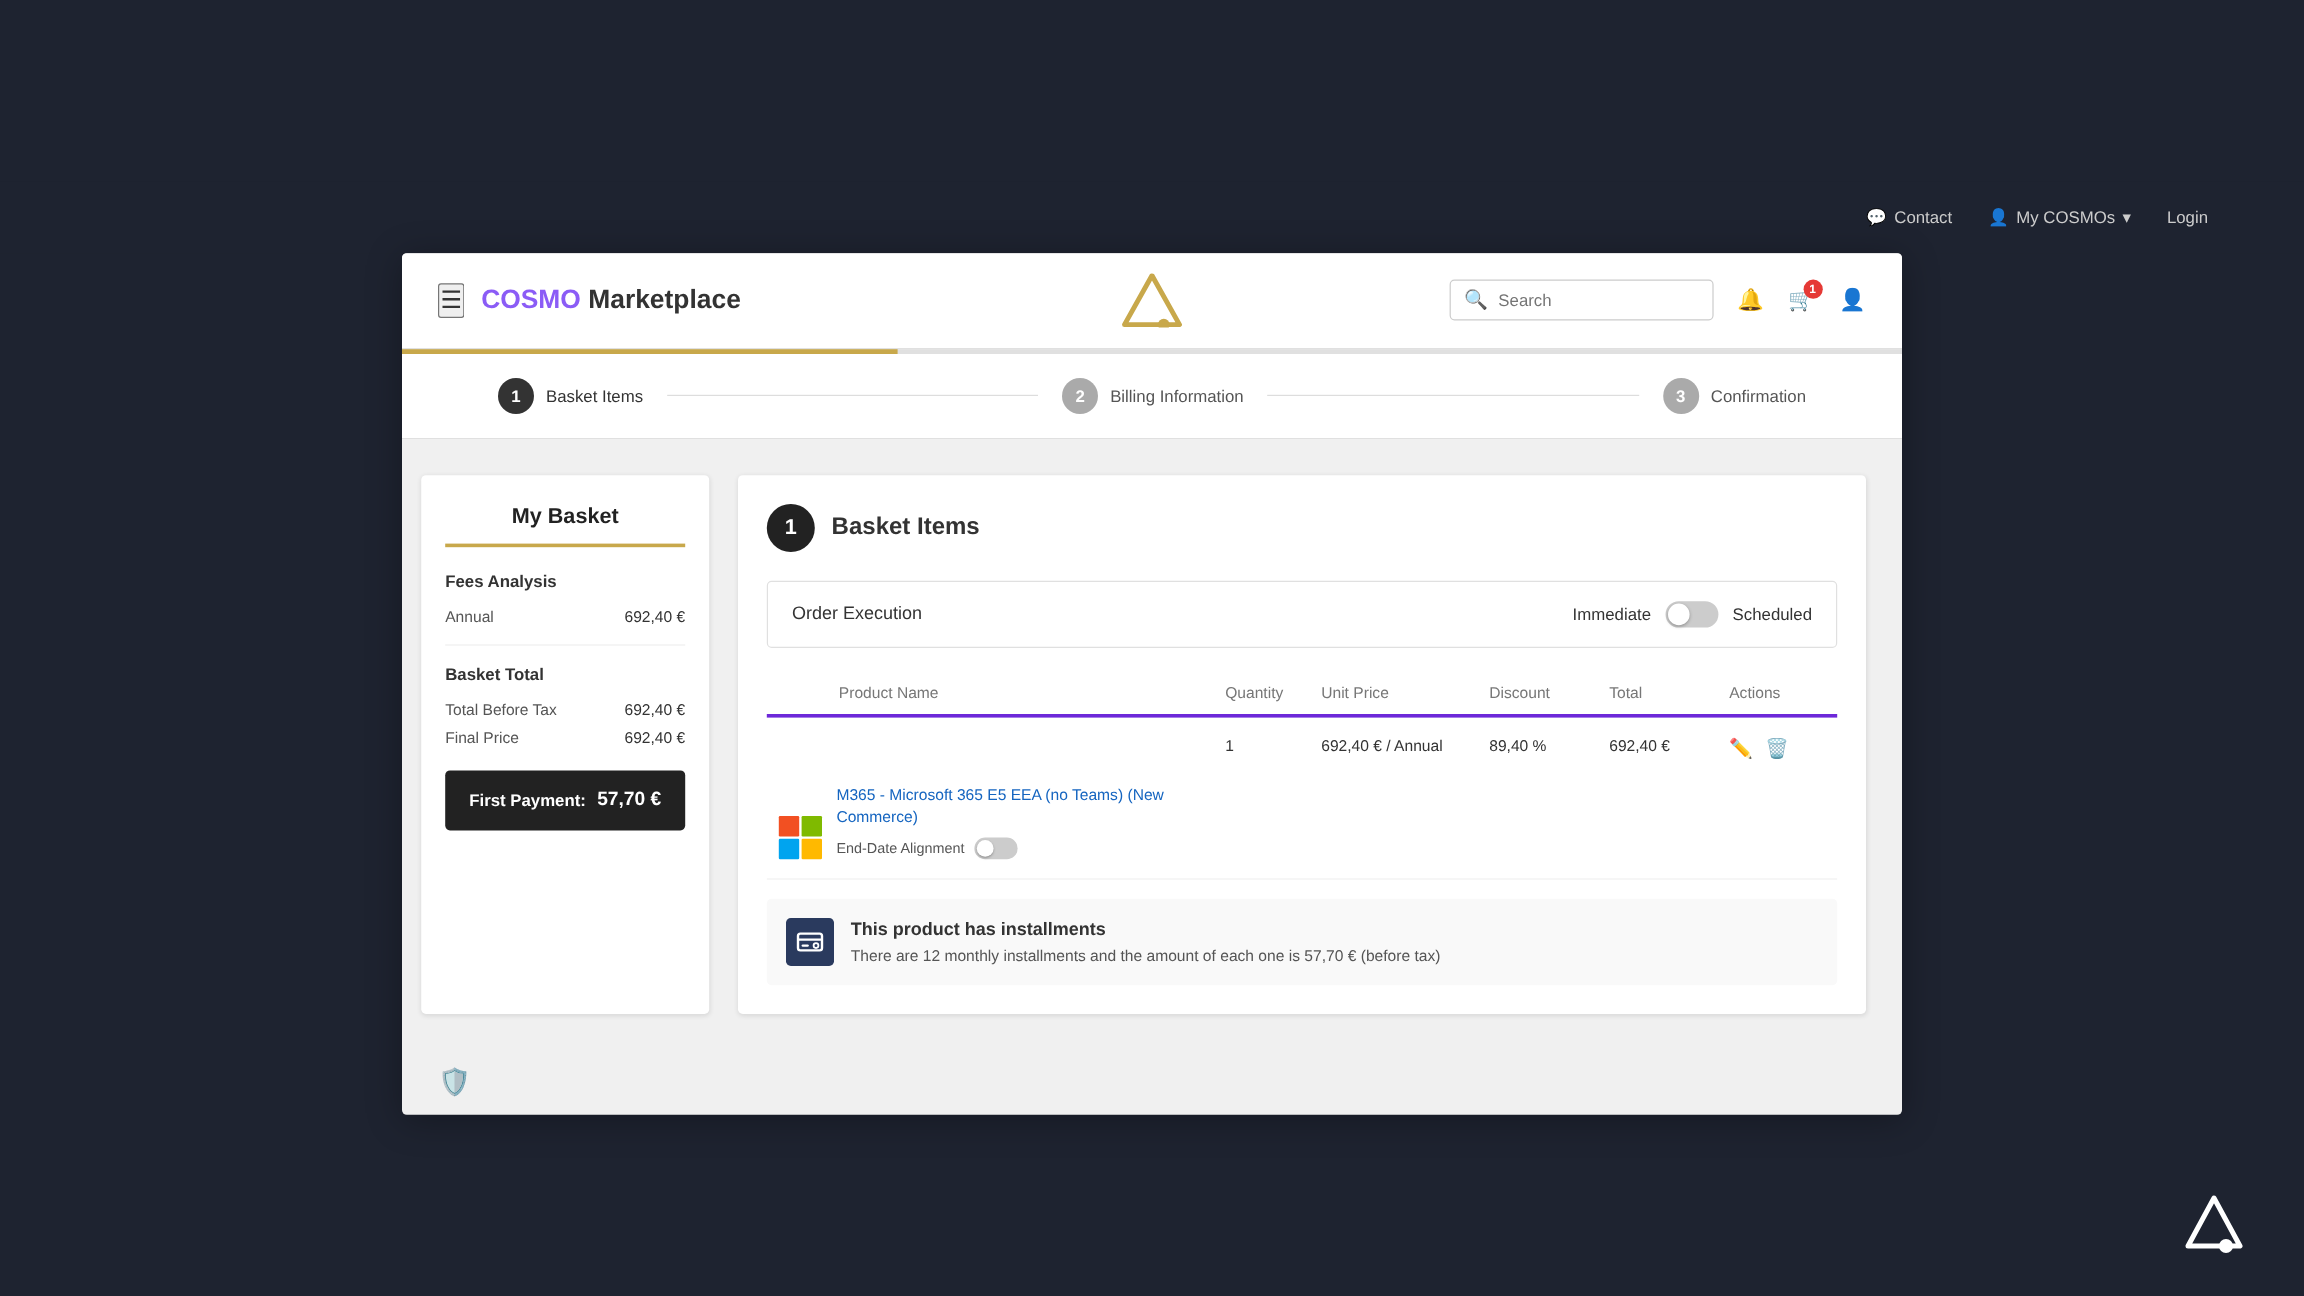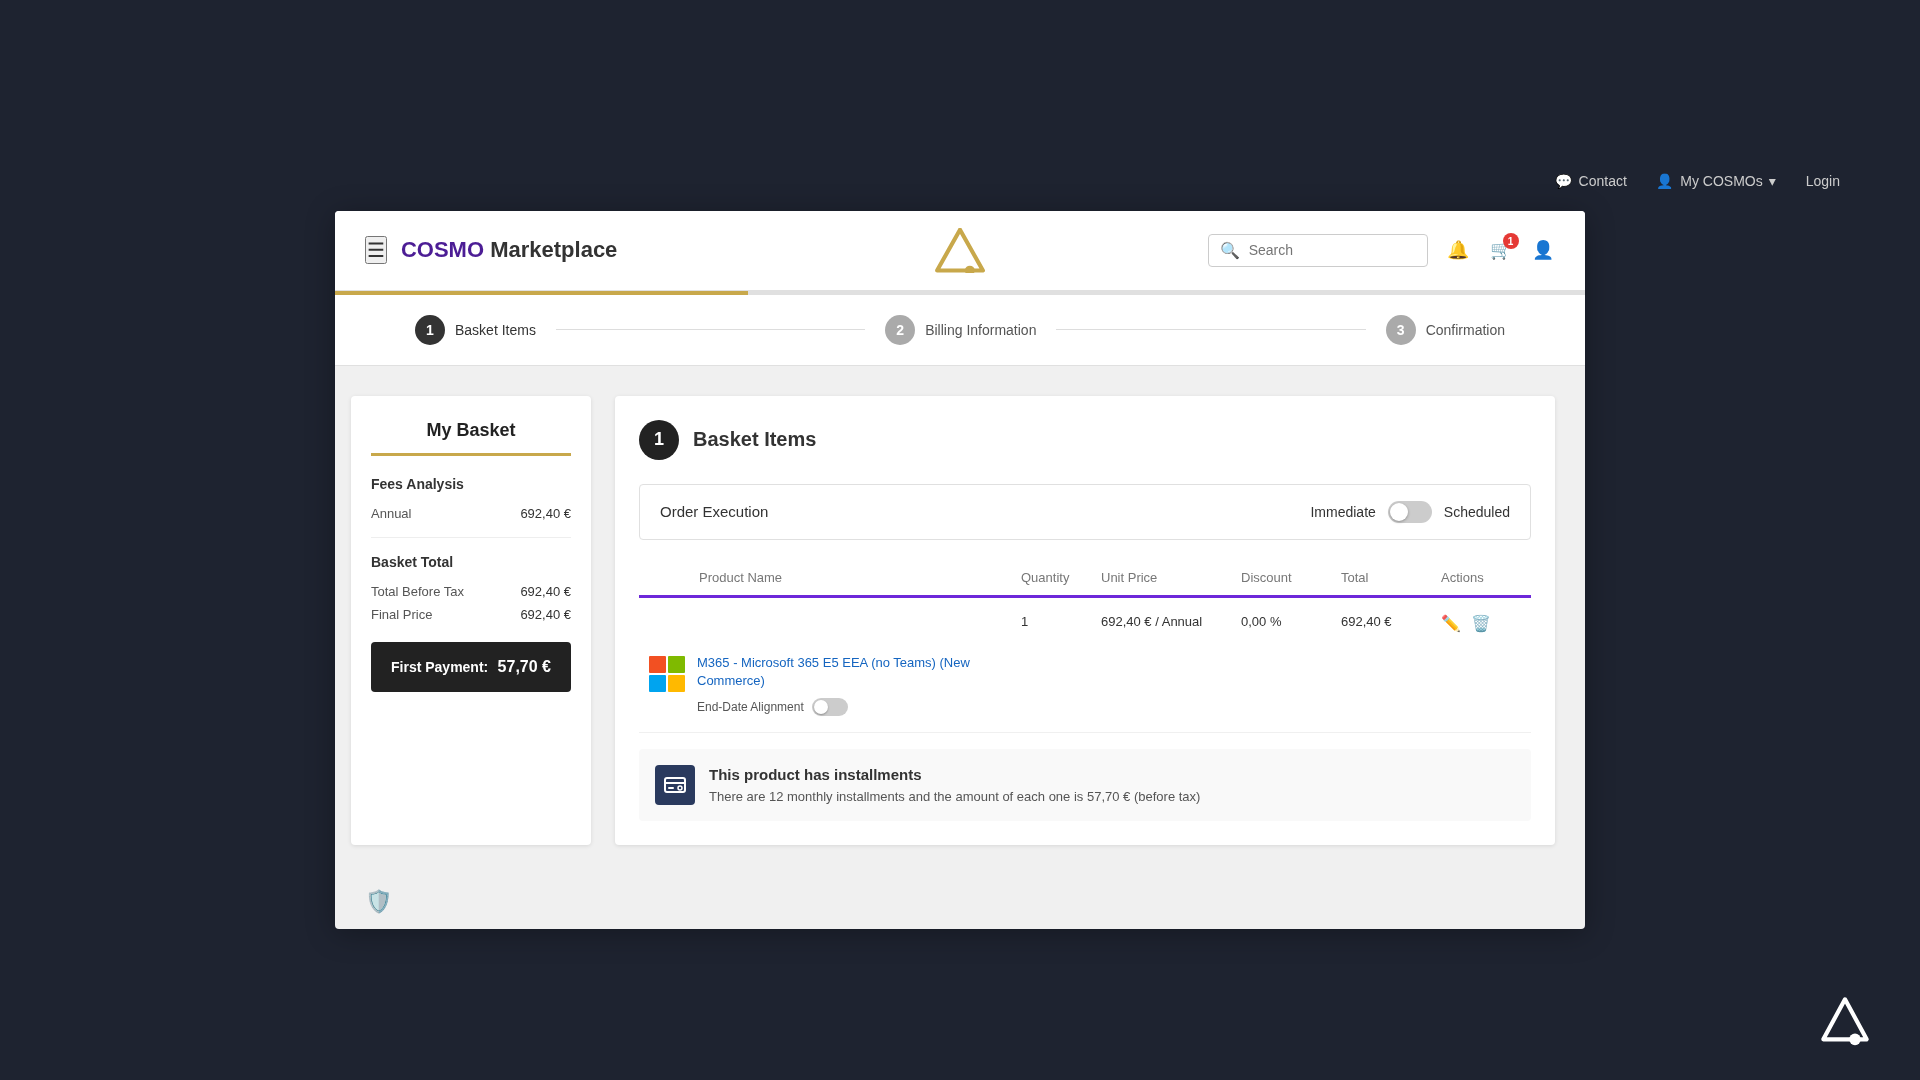--- a/index.html
+++ b/index.html
@@ -63,21 +63,21 @@
     .hamburger-icon {
       font-size: 20px;
       color: #333;
       cursor: pointer;
     }
     .logo-text {
       font-size: 22px;
       font-weight: 600;
       color: #333;
     }
-    .logo-text span.cosmo { color: #4c1d95; }
+    .logo-text span.cosmo { color: #8b5cf6; }
     .logo-text span.marketplace { color: #333; }
     .header-center {
       display: flex;
       align-items: center;
       justify-content: center;
       flex: 1;
     }
     .header-logo-triangle {
       width: 50px;
       height: 45px;
@@ -352,21 +352,21 @@
     }
     .table-row {
       display: grid;
       grid-template-columns: 2fr 80px 140px 100px 100px 80px;
       padding: 16px 10px 16px 10px;
       align-items: start;
       border-bottom: 1px solid #f0f0f0;
     }
     .product-cell {
       display: flex;
-      align-items: flex-start;
+      align-items: flex-end;
       gap: 12px;
       margin-top: 40px;
     }
     .ms-icon {
       width: 36px;
       height: 36px;
       display: grid;
       grid-template-columns: 1fr 1fr;
       grid-template-rows: 1fr 1fr;
       gap: 2px;
@@ -630,21 +630,21 @@
             <div class="end-date-alignment">
               <span>End-Date Alignment</span>
               <div class="small-toggle">
                 <div class="knob"></div>
               </div>
             </div>
           </div>
         </div>
         <span class="cell-text">1</span>
         <span class="cell-text">692,40 € / Annual</span>
-        <span class="cell-text">0,00 %</span>
+        <span class="cell-text">89,40 %</span>
         <span class="cell-text">692,40 €</span>
         <div class="actions-cell">
           <button class="action-btn">✏️</button>
           <button class="action-btn">🗑️</button>
         </div>
       </div>
 
       <div class="installments-box">
         <div class="installments-icon">
           <svg width="24" height="24" viewBox="0 0 24 24" fill="none" xmlns="http://www.w3.org/2000/svg">

